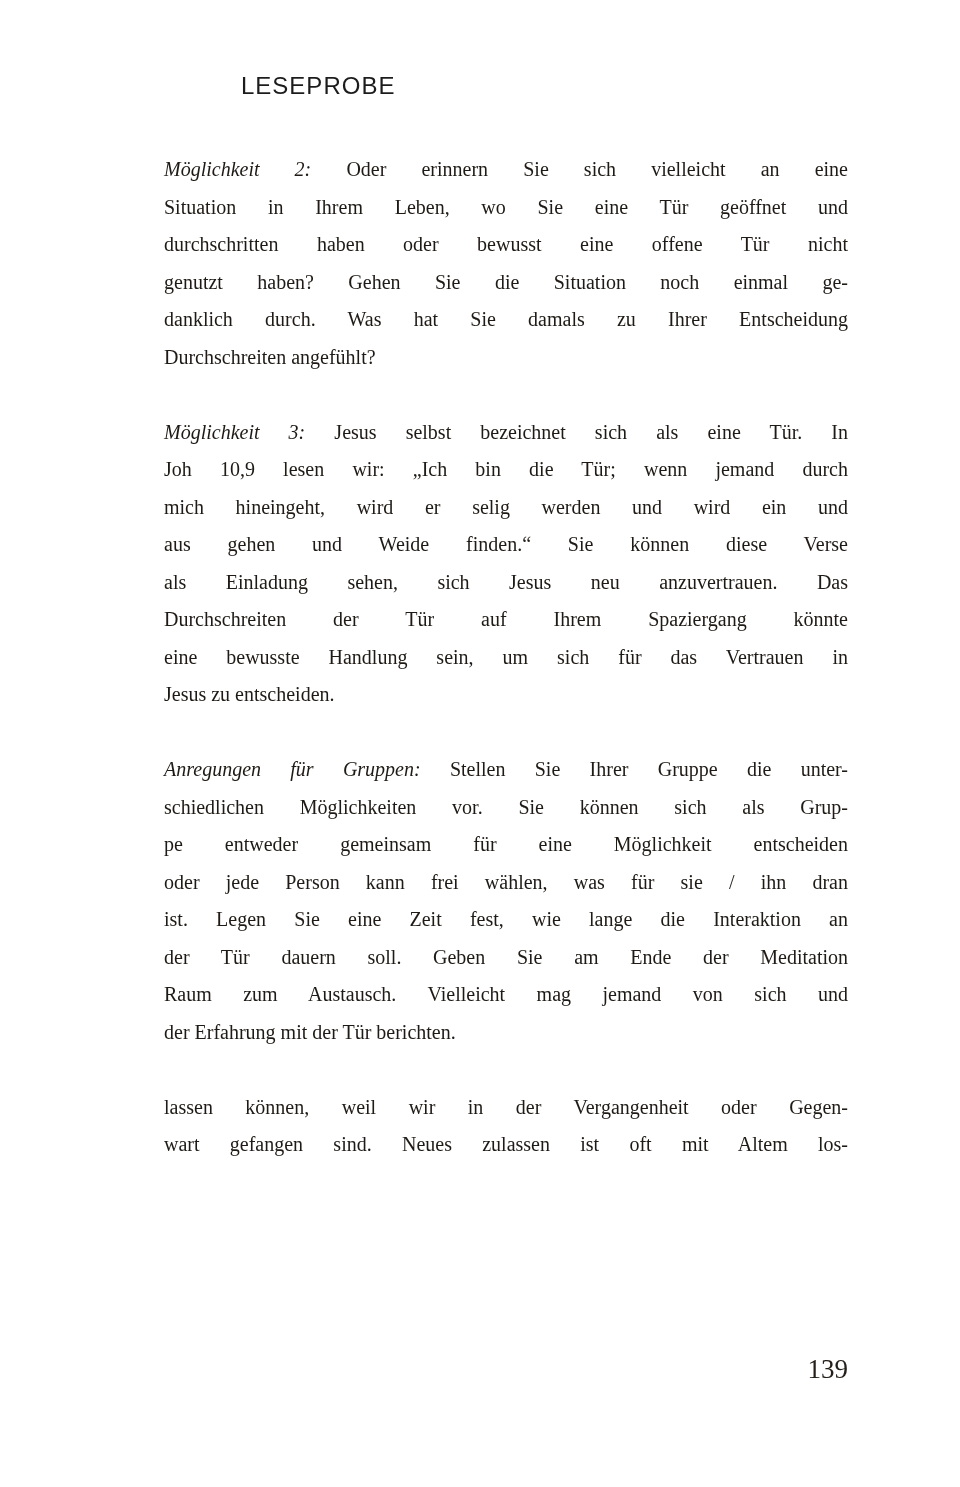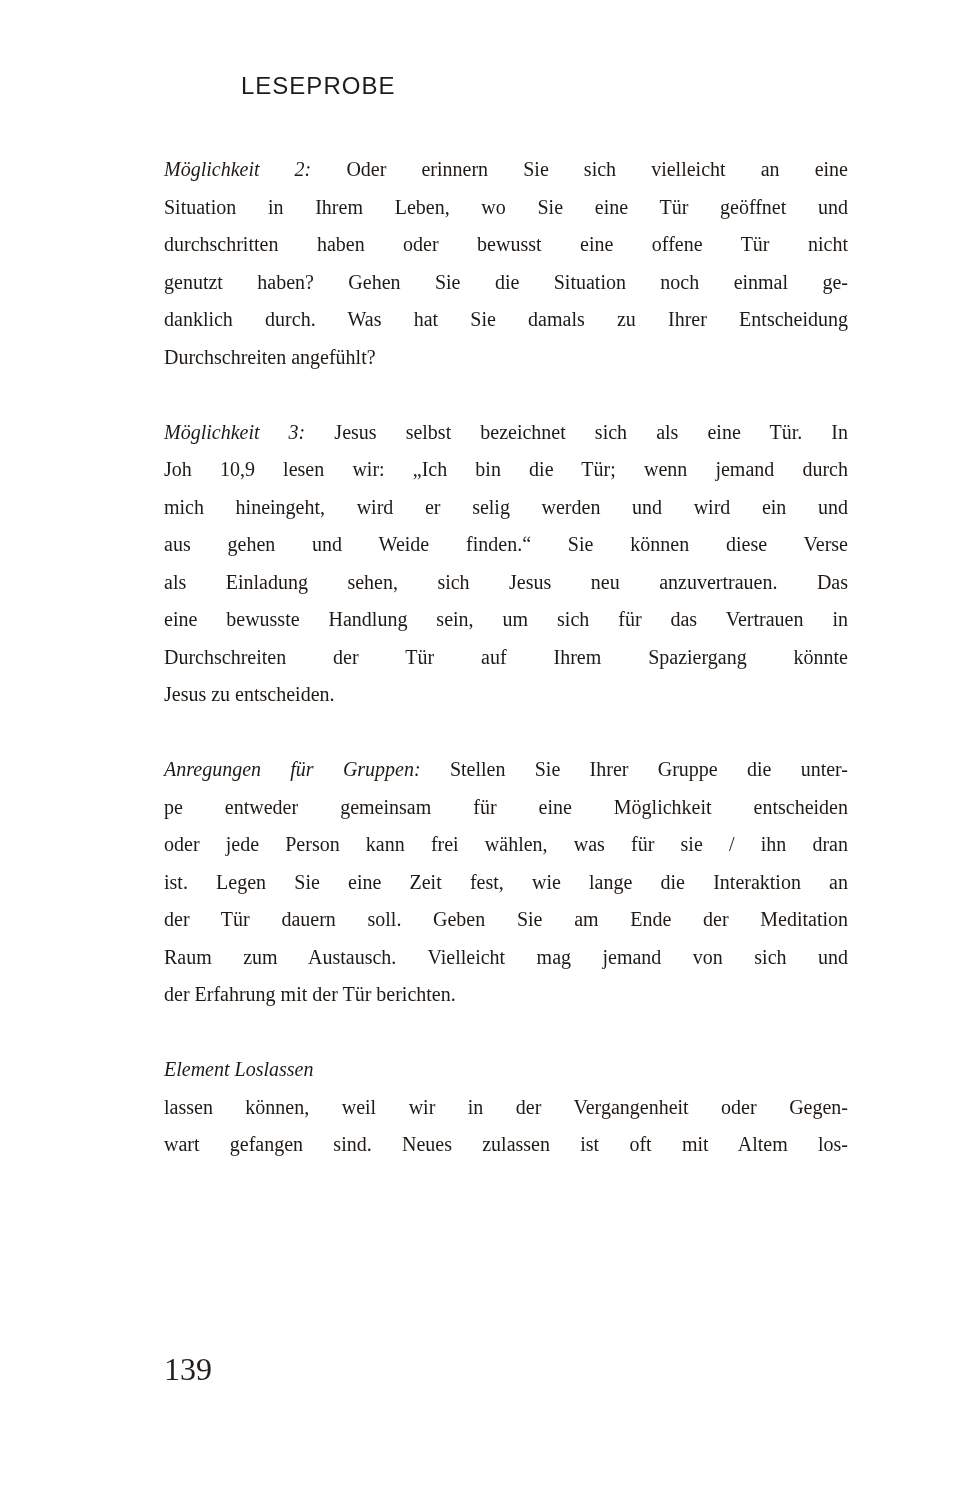--- a/index.html
+++ b/index.html
@@ -51,22 +51,22 @@
     text-align-last: left;
   }
   .lead {
     font-style: italic;
   }
   .page-number {
     position: absolute;
     left: 120px;
     top: 1354px;
     width: 684px;
-    text-align: left;
-    font-size: 32px;
+    text-align: right;
+    font-size: 27px;
     line-height: 30px;
     color: #241f19;
   }
 </style>
 </head>
 <body>
 
 <div class="page">
   <div class="running-header">LESEPROBE</div>
 
@@ -78,34 +78,34 @@
         <div class="line">genutzt haben? Gehen Sie die Situation noch einmal ge-</div>
         <div class="line">danklich durch. Was hat Sie damals zu Ihrer Entscheidung</div>
         <div class="line left">Durchschreiten angefühlt?</div>
       </div>
       <div class="paragraph">
         <div class="line"><span class="lead">Möglichkeit 3:</span> Jesus selbst bezeichnet sich als eine Tür. In</div>
         <div class="line">Joh 10,9 lesen wir: „Ich bin die Tür; wenn jemand durch</div>
         <div class="line">mich hineingeht, wird er selig werden und wird ein und</div>
         <div class="line">aus gehen und Weide finden.“ Sie können diese Verse</div>
         <div class="line">als Einladung sehen, sich Jesus neu anzuvertrauen. Das</div>
+        <div class="line">Durchschreiten der Tür auf Ihrem Spaziergang könnte</div>
         <div class="line">eine bewusste Handlung sein, um sich für das Vertrauen in</div>
-        <div class="line">Durchschreiten der Tür auf Ihrem Spaziergang könnte</div>
         <div class="line left">Jesus zu entscheiden.</div>
       </div>
       <div class="paragraph">
         <div class="line"><span class="lead">Anregungen für Gruppen:</span> Stellen Sie Ihrer Gruppe die unter-</div>
+        <div class="line">schiedlichen Möglichkeiten vor. Sie können sich als Grup-</div>
         <div class="line">pe entweder gemeinsam für eine Möglichkeit entscheiden</div>
         <div class="line">oder jede Person kann frei wählen, was für sie / ihn dran</div>
         <div class="line">ist. Legen Sie eine Zeit fest, wie lange die Interaktion an</div>
         <div class="line">der Tür dauern soll. Geben Sie am Ende der Meditation</div>
         <div class="line">Raum zum Austausch. Vielleicht mag jemand von sich und</div>
         <div class="line left">der Erfahrung mit der Tür berichten.</div>
       </div>
       <div class="paragraph">
-        <div class="line left"><span class="lead">Element Loslassen</span></div>
         <div class="line">lassen können, weil wir in der Vergangenheit oder Gegen-</div>
         <div class="line">wart gefangen sind. Neues zulassen ist oft mit Altem los-</div>
       </div>
     </div>
 
   <div class="page-number">139</div>
 </div>
 
 </body></html>

